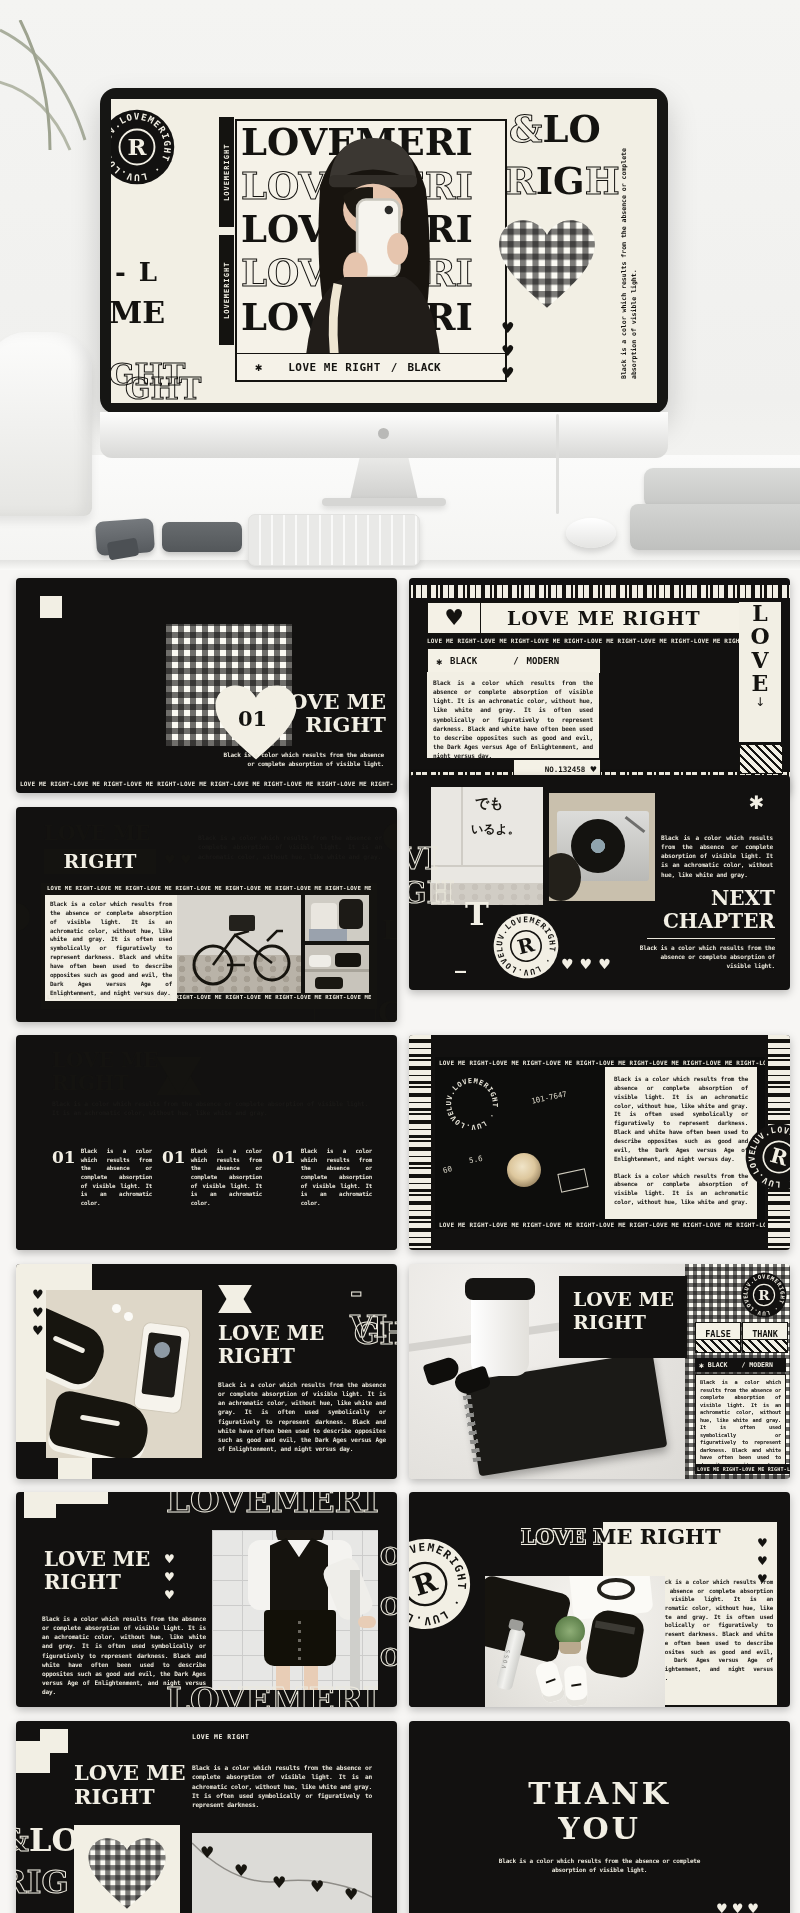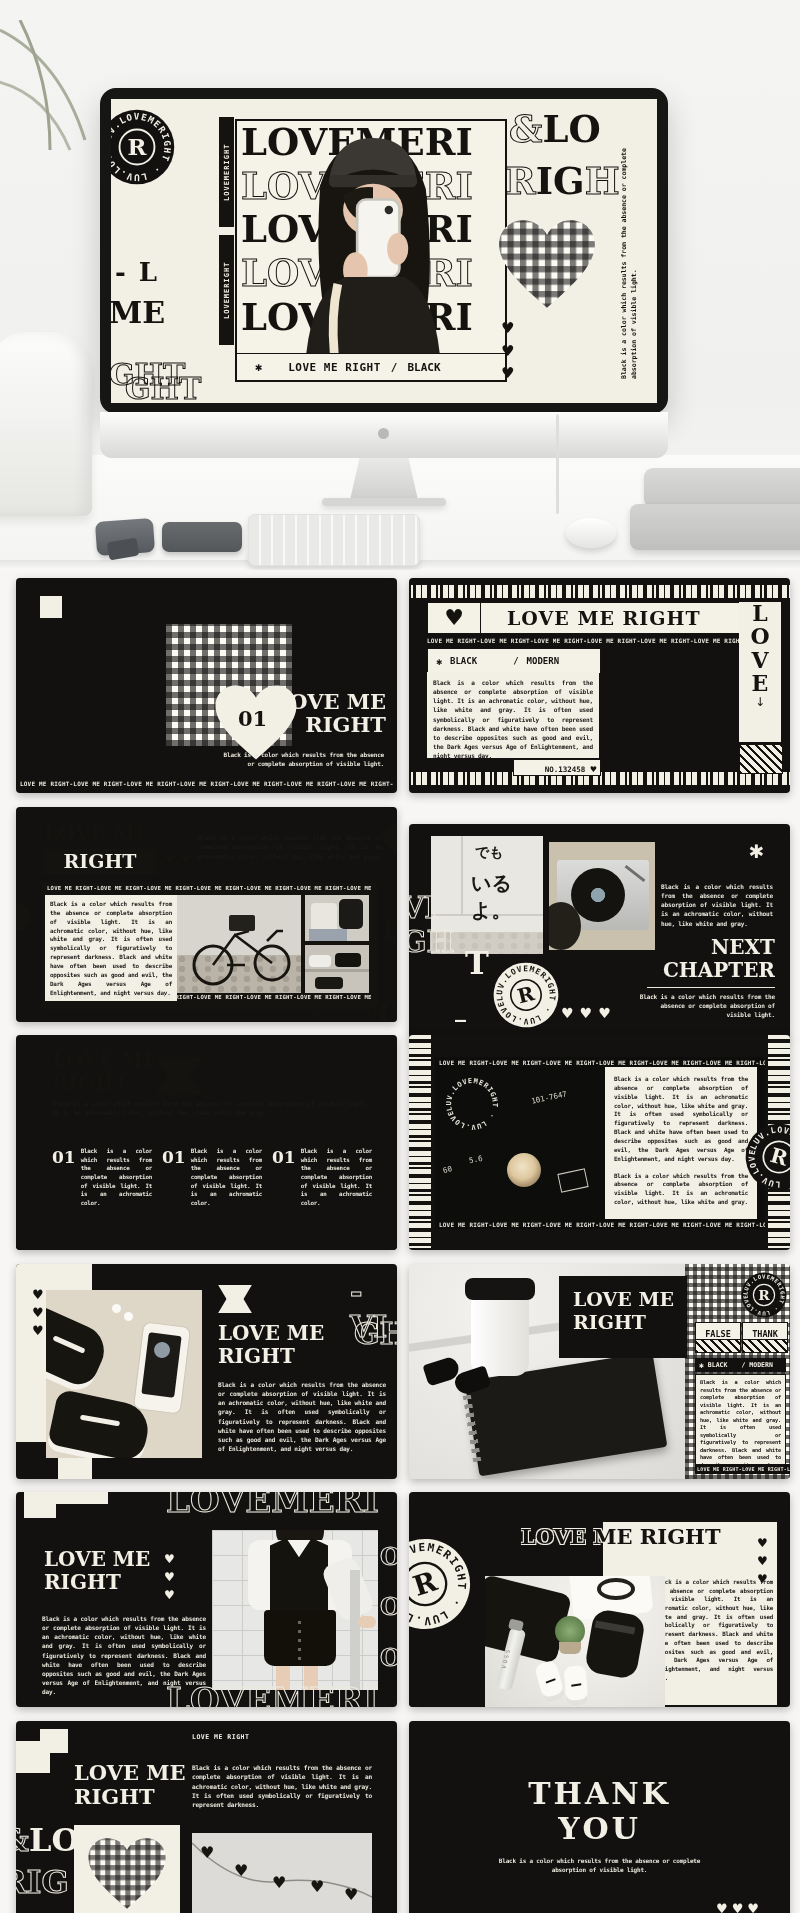--- a/index.html
+++ b/index.html
@@ -230,27 +230,27 @@
       </div>
       <div class="mq abs" style="left:0;top:109px;width:328px;color:#e9e6da;height:9px;font-size:5.6px;padding-left:4px;">LOVE ME RIGHT-LOVE ME RIGHT-LOVE ME RIGHT-LOVE ME RIGHT-LOVE ME RIGHT-LOVE ME RIGHT-LOVE ME RIGHT-LOVE ME RIGHT</div>
     </div>
     <div class="abs" style="left:-14px;top:96px;width:28px;height:28px;border-radius:50%;background:#141310;"></div>
     <div class="abs" style="left:367px;top:16px;width:28px;height:28px;border-radius:50%;background:#141310;"></div>
     <div class="abs serif" style="left:366px;top:108px;font-size:26px;color:#141310;">L</div>
     <div class="abs serif" style="left:362px;top:188px;font-size:30px;color:#141310;">G</div>
     <div class="abs outl" style="left:298px;top:198px;width:60px;height:16px;border:1px solid #141310;color:transparent;"></div>
   </div>
 
-  <div class="slide" style="left:409px;top:824px;">
+  <div class="slide" style="left:409px;top:775px;">
 
     <div class="abs" style="left:22px;top:12px;width:112px;height:118px;background:#e9e7e2;overflow:hidden;">
       <div class="abs" style="left:30px;top:0;width:2px;height:80px;background:#cfccc5;"></div>
       <div class="abs" style="left:0;top:78px;width:112px;height:2px;background:#cfccc5;"></div>
       <div class="abs" style="left:44px;top:8px;font-size:14px;font-weight:700;color:#1a1813;font-family:'DejaVu Sans',sans-serif;">でも</div>
-      <div class="abs" style="left:40px;top:34px;font-size:20px;font-weight:700;color:#1a1813;font-family:'DejaVu Sans',sans-serif;">いるよ。</div>
+      <div class="abs" style="left:40px;top:34px;font-size:12px;font-weight:700;color:#1a1813;font-family:'DejaVu Sans',sans-serif;">いるよ。</div>
       <div class="abs cobble" style="left:0;top:96px;width:112px;height:22px;opacity:.5;"></div>
     </div>
 
     <div class="abs" style="left:140px;top:18px;width:106px;height:108px;background:#c9c0ad;overflow:hidden;">
       <div class="abs" style="left:8px;top:18px;width:92px;height:70px;background:linear-gradient(180deg,#dcdcda,#b9b9b6);border-radius:3px;"></div>
       <div class="abs" style="left:22px;top:26px;width:54px;height:54px;border-radius:50%;background:radial-gradient(circle,#8fa3ad 0 18%,#141310 19% 100%);"></div>
       <div class="abs" style="left:74px;top:30px;width:24px;height:3px;background:#6e6e6c;transform:rotate(38deg);"></div>
       <div class="abs" style="left:-8px;top:60px;width:40px;height:48px;border-radius:50%;background:#23201a;"></div>
     </div>
     <span class="abs mono" style="left:340px;top:12px;font-size:24px;font-weight:700;color:#f2efe4;">✱</span>

